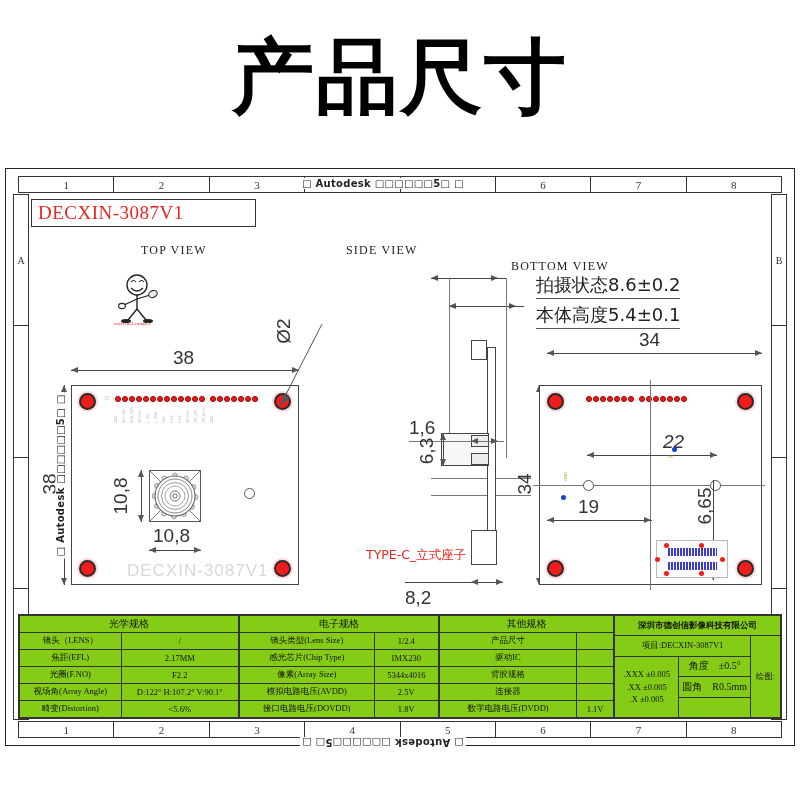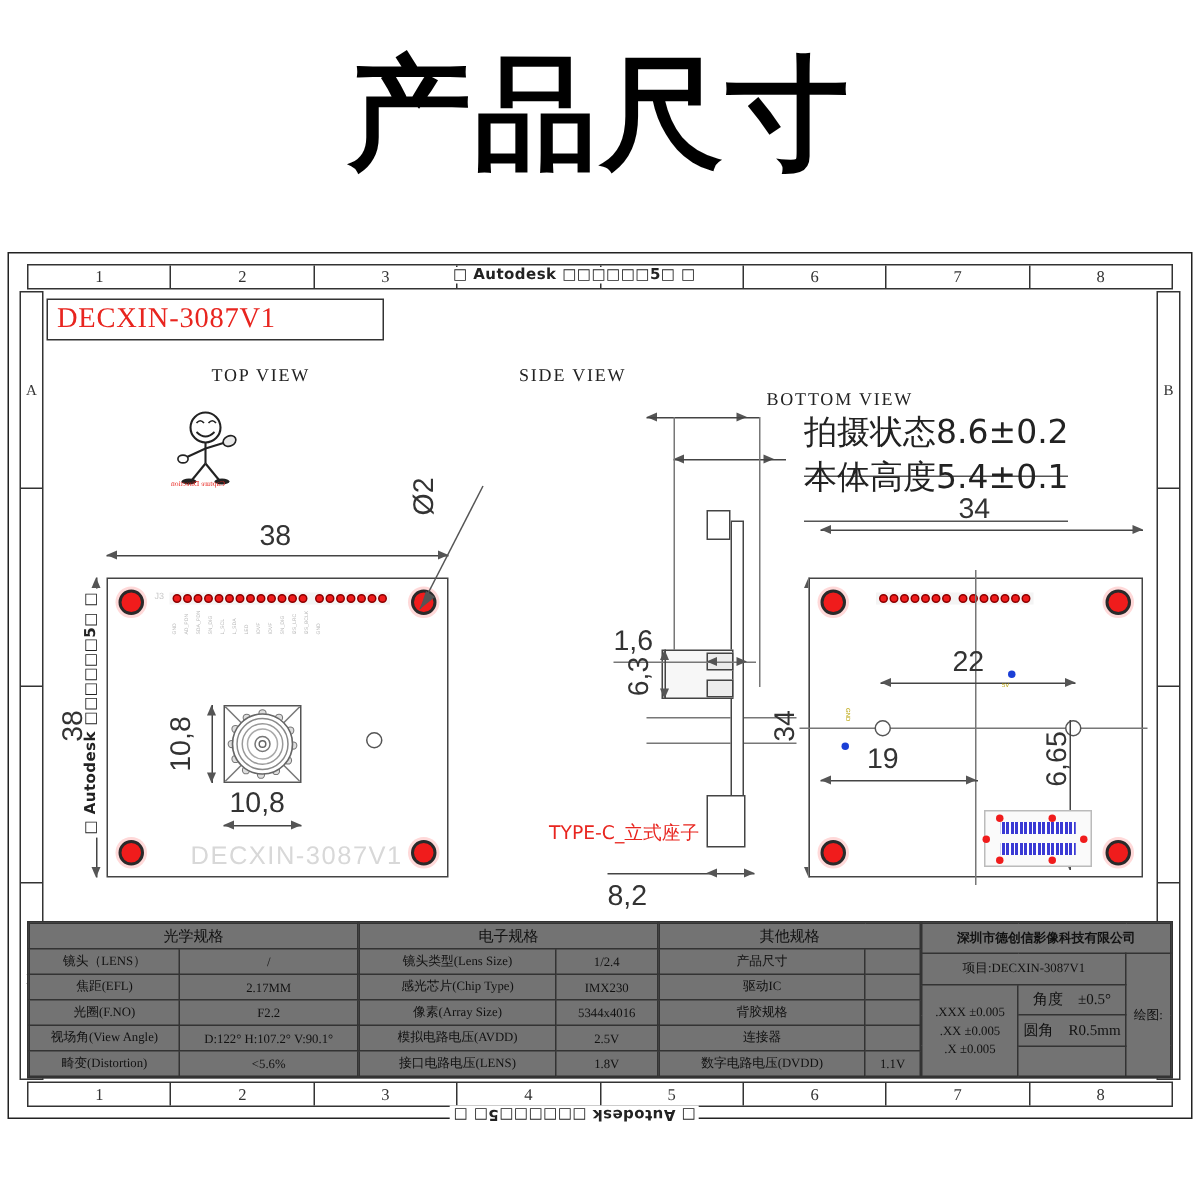--- a/index.html
+++ b/index.html
@@ -116,23 +116,23 @@
           font-family:"Liberation Sans", sans-serif; letter-spacing:1px; }
 
   
   #stickman{ position:absolute; }
   .capdir{ position:absolute; font-size:5px; color:#e8251f;
            transform:scaleX(-1); font-family:"Liberation Serif", serif; }
 
   .redlabel{ position:absolute; color:#e8251f; font-size:12.5px;
              font-family:"DejaVu Sans", sans-serif; }
 
-  .hdrnote{ position:absolute; font-size:22px; color:#222;
+  .hdrnote{ position:absolute; font-size:18px; color:#222;
             font-family:"DejaVu Sans", sans-serif; border-bottom:1px solid #555;
-            padding-bottom:14px; white-space:nowrap; }
+            padding-bottom:1px; white-space:nowrap; }
 
   
   #tc-foot{ position:absolute; border:1px solid #bbb; background:#fafafa; }
   .tcpad{ position:absolute; width:5px; height:5px; border-radius:50%;
           background:#f01c1c; }
   .tcbank{ position:absolute; background:#3a3ad4;
            background-image:repeating-linear-gradient(90deg,#fff 0 1px,#3a3ad4 1px 3px); }
   .bluedot{ position:absolute; width:5px; height:5px; border-radius:50%; background:#1b3fd6; }
   .ylab{ position:absolute; font-size:4px; color:#b8a100;
          font-family:"Liberation Sans", sans-serif; }
@@ -141,21 +141,21 @@
   
   .ah{ position:absolute; width:0; height:0; }
   .ah.l{ border-top:3px solid transparent; border-bottom:3px solid transparent; border-right:7px solid #555; }
   .ah.r{ border-top:3px solid transparent; border-bottom:3px solid transparent; border-left:7px solid #555; }
   .ah.u{ border-left:3px solid transparent; border-right:3px solid transparent; border-bottom:7px solid #555; }
   .ah.d{ border-left:3px solid transparent; border-right:3px solid transparent; border-top:7px solid #555; }
 
   
   #spec{
     position:absolute; left:12px; right:12px; bottom:26px; height:105px;
-    border:1px solid #333; display:flex; background:#737373;
+    border:1px solid #333; display:flex; background:#84cc16;
   }
   #spec table{ border-collapse:collapse; height:100%; }
   #spec td, #spec th{
     border:1px solid #333; font-size:8.5px; padding:0 3px;
     font-family:"Liberation Serif", serif; color:#111;
     white-space:nowrap; text-align:center; height:17px;
   }
   #spec th{ font-weight:400; font-size:10px; }
   td.lbl{ text-align:left; }
   td.val{ text-align:center; }
@@ -416,21 +416,21 @@
         <div class="pin"></div>
       <div class="pin"></div>
     </div>
 
     <div class="ln vl thin" style="left:619px; top:185px; height:210px;"></div>
     <div class="ln hl thin" style="left:502px; top:290px; width:232px;"></div>
 
     <div class="ln hl" style="left:556px; top:260px; width:130px;"></div>
     <div class="ah l" style="left:556px; top:257px;"></div>
     <div class="ah r" style="left:679px; top:257px;"></div>
-    <div class="dim" style="left:604px; top:236px;">22</div>
+    <div class="dim" style="left:632px; top:236px;font-style:italic;">22</div>
 
     <div class="smallhole" style="left:552px; top:285px; width:11px; height:11px;"></div>
     <div class="smallhole" style="left:679px; top:285px; width:11px; height:11px;"></div>
 
     <div class="bluedot" style="left:530px; top:300px;"></div>
     <div class="ylab v" style="left:532px; top:277px;">GND</div>
     <div class="bluedot" style="left:641px; top:252px;"></div>
     <div class="ylab" style="left:637px; top:259px;">5V</div>
 
     <div class="ln hl" style="left:516px; top:325px; width:105px;"></div>
@@ -467,21 +467,21 @@
           </tr>
       <tr>
             <td class="lbl">焦距(EFL)</td>
             <td class="val">2.17MM</td>
           </tr>
       <tr>
             <td class="lbl">光圈(F.NO)</td>
             <td class="val">F2.2</td>
           </tr>
       <tr>
-            <td class="lbl">视场角(View Angle)</td>
+            <td class="lbl">视场角(Array Angle)</td>
             <td class="val">D:122° H:107.2° V:90.1°</td>
           </tr>
       <tr>
             <td class="lbl">畸变(Distortion)</td>
             <td class="val">&lt;5.6%</td>
           </tr>
     </tbody>
       </table>
 
     <table style="width:200px;">
@@ -499,21 +499,21 @@
           </tr>
       <tr>
             <td class="lbl">像素(Array Size)</td>
             <td class="val">5344x4016</td>
           </tr>
       <tr>
             <td class="lbl">模拟电路电压(AVDD)</td>
             <td class="val">2.5V</td>
           </tr>
       <tr>
-            <td class="lbl">接口电路电压(LENS)</td>
+            <td class="lbl">接口电路电压(DOVDD)</td>
             <td class="val">1.8V</td>
           </tr>
     </tbody>
       </table>
 
     <table style="width:175px;">
       <tbody>
           <tr>
             <th colspan="2">其他规格</th>
           </tr>

